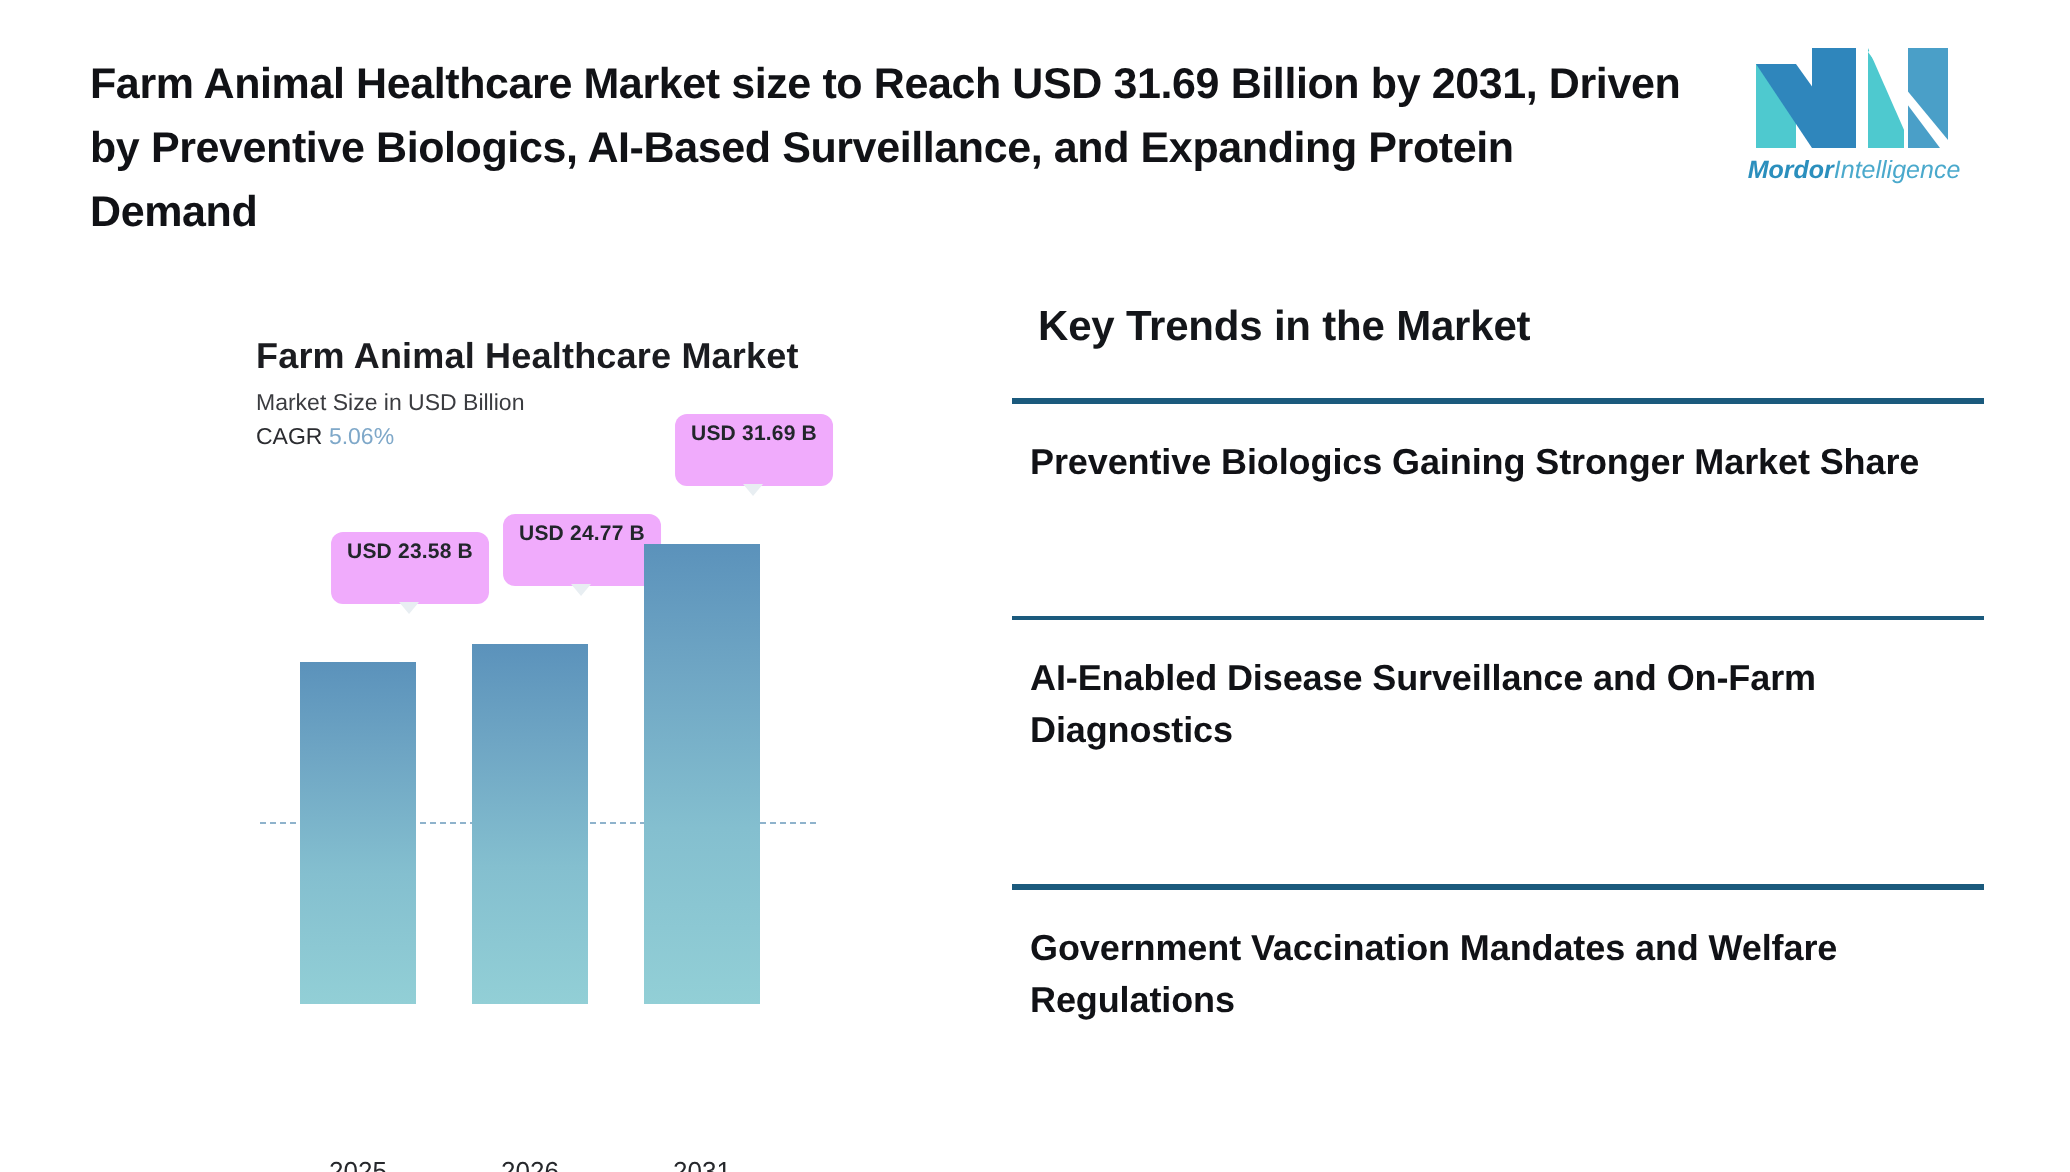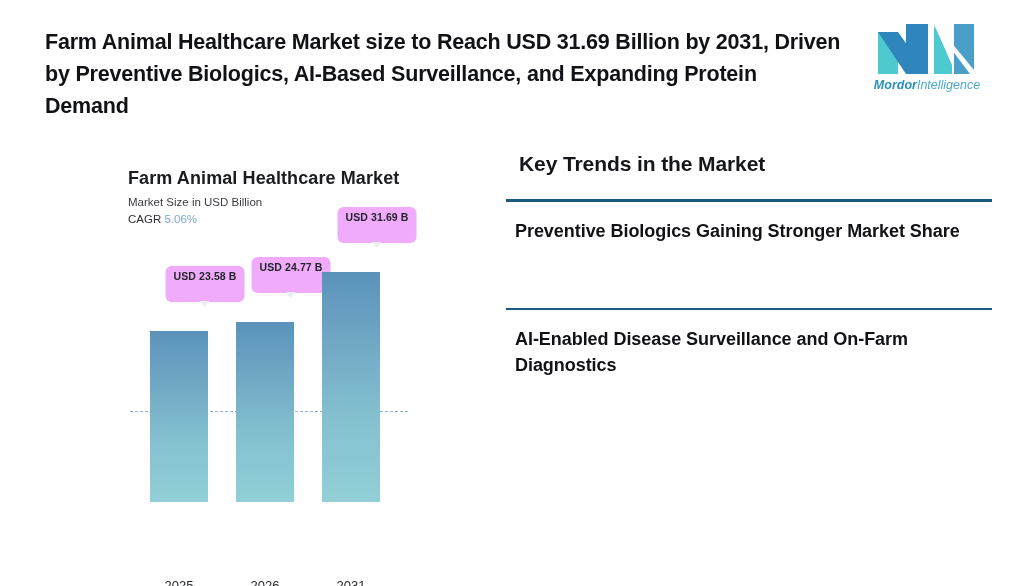--- a/index.html
+++ b/index.html
@@ -152,15 +152,19 @@
       <div class="trend-text">Preventive Biologics Gaining Stronger Market Share</div>
     </div>
     <div class="sp-1"></div>
 
     <div class="trend-item">
       <div class="trend-rule"></div>
       <div class="trend-text">AI-Enabled Disease Surveillance and On-Farm Diagnostics</div>
     </div>
     <div class="sp-2"></div>
 
+    <div class="trend-item">
+      <div class="trend-rule"></div>
+      <div class="trend-text">Government Vaccination Mandates and Welfare Regulations</div>
+    </div>
   </div>
 
 </div>
 
 </body></html>

